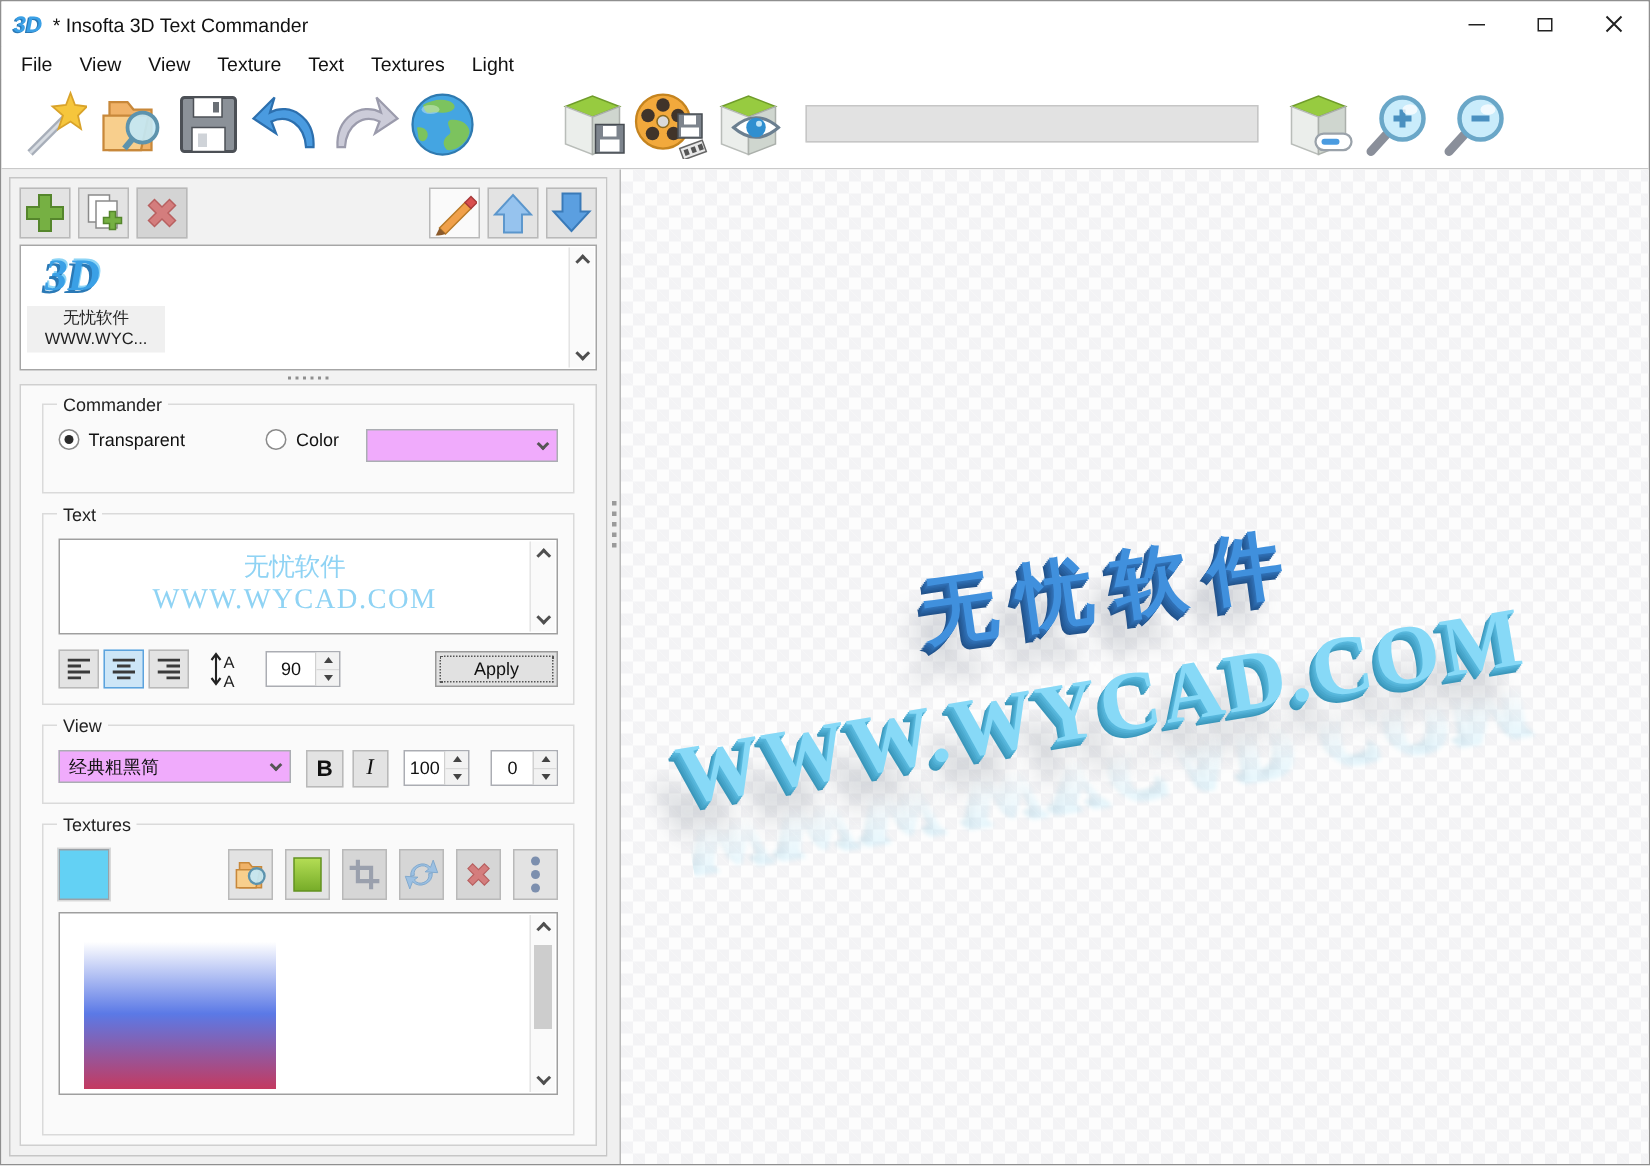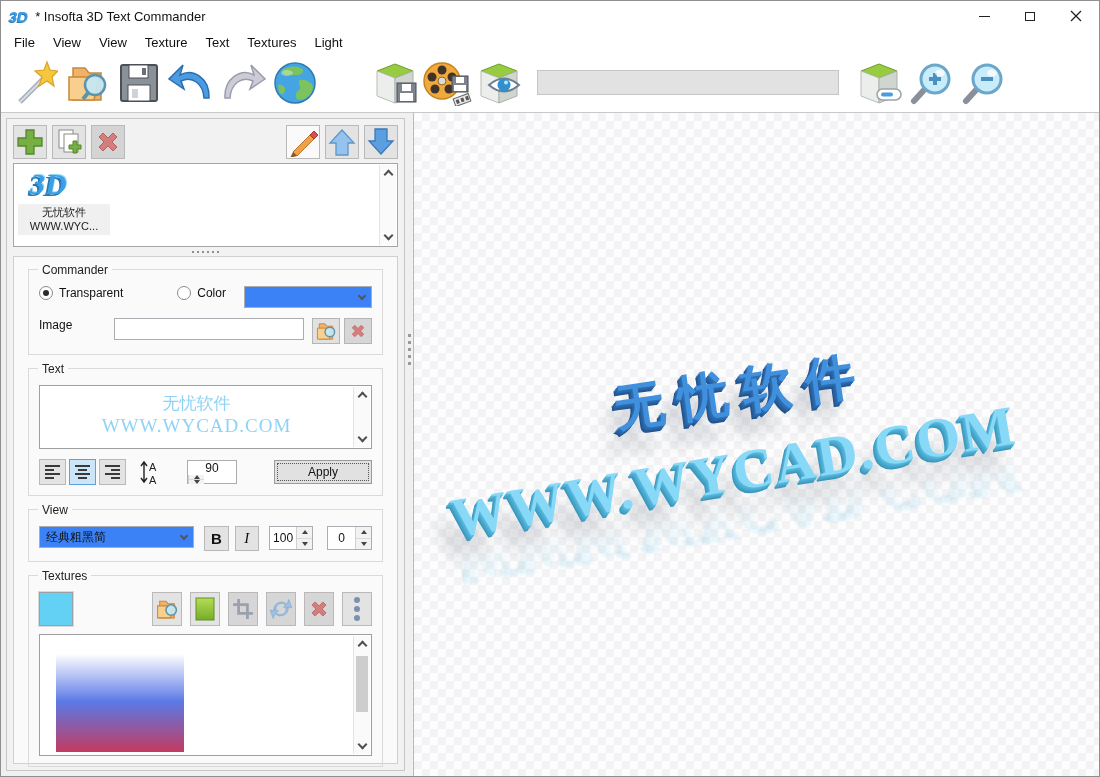--- a/index.html
+++ b/index.html
@@ -58,42 +58,42 @@
   .tabpage { flex:1; border:1px solid #cfcfcf; background:#fafafa; margin-top:-1px; padding:8px 14px 6px; display:flex; flex-direction:column; min-height:0; }
 
   .groupbox { position:relative; border:1px solid #dadada; margin-top:8px; padding:16px 10px 10px; }
   .groupbox-label { position:absolute; top:-7px; left:9px; background:#fafafa; padding:0 4px; font-size:12px; color:#222; }
 
   
   .row { display:flex; align-items:flex-start; }
   .radio { width:14px; height:14px; border:1px solid #8a8a8a; border-radius:50%; background:#fff; margin-right:6px; position:relative; flex:0 0 auto; }
   .radio.checked::after { content:""; position:absolute; inset:3px; border-radius:50%; background:#2b2b2b; }
   .rlabel { font-size:12px; color:#111; }
-  .combo { height:22px; background:#3b82f6; border:1px solid #abadb3; display:flex; align-items:center; justify-content:flex-end; padding-right:6px; }
+  .combo { height:22px; background:#f0abfc; border:1px solid #abadb3; display:flex; align-items:center; justify-content:flex-end; padding-right:6px; }
   .combo .chev { width:6px; height:6px; border-color:#555; transform:rotate(45deg); margin-top:-3px; }
   .tinput { height:22px; background:#fff; border:1px solid #abadb3; font-size:12px; padding:0 4px; font-family:"Liberation Sans",sans-serif; }
   .mini-btn { width:29px; height:26px; display:flex; align-items:center; justify-content:center; background:#e1e1e1; border:1px solid #b5b5b5; }
   .mini-btn.dim { background:#d6d6d6; }
 
   
   .textarea-box { position:relative; height:64px; border:1px solid #9f9f9f; background:#fff; }
   .ta-content { position:absolute; inset:2px 20px 2px 2px; text-align:center; color:#8fd3f4; font-family:"Liberation Serif",serif; }
   .ta-line1 { font-size:17px; margin-top:4px; }
   .ta-line2 { font-size:19px; letter-spacing:1px; }
   .text-controls { display:flex; align-items:center; margin-top:10px; }
   .align-btn { width:27px; height:26px; display:flex; align-items:center; justify-content:center; background:#e3e3e3; border:1px solid #b9b9b9; margin-right:3px; }
   .align-btn.active { background:#cde6f7; border:1px solid #5ca3dd; }
   .spin { display:flex; height:24px; border:1px solid #abadb3; background:#fff; }
   .spin-val { display:flex; align-items:center; justify-content:center; font-size:12px; color:#111; flex:1; }
   .spin-btns { width:16px; display:flex; flex-direction:column; border-left:1px solid #d0d0d0; }
   .spin-up,.spin-dn { flex:1; display:flex; align-items:center; justify-content:center; background:#f2f2f2; border-bottom:1px solid #d9d9d9; }
   .spin-dn { border-bottom:none; }
   .tri-up { width:0; height:0; border-left:3px solid transparent; border-right:3px solid transparent; border-bottom:4px solid #444; }
   .tri-dn { width:0; height:0; border-left:3px solid transparent; border-right:3px solid transparent; border-top:4px solid #444; }
-  .apply-btn { width:98px; height:24px; background:#e1e1e1; border:1px solid #9a9a9a; font-size:12px; color:#111; display:flex; align-items:center; justify-content:center; outline:1px dotted #555; outline-offset:-4px; margin-left:auto; }
+  .apply-btn { width:82px; height:24px; background:#e1e1e1; border:1px solid #9a9a9a; font-size:12px; color:#111; display:flex; align-items:center; justify-content:center; outline:1px dotted #555; outline-offset:-4px; margin-left:auto; }
 
   
   .fmt-btn { width:25px; height:25px; display:flex; align-items:center; justify-content:center; background:#e3e3e3; border:1px solid #b9b9b9; font-size:15px; color:#111; }
   .fmt-btn.b { font-weight:800; }
   .fmt-btn.i { font-style:italic; font-family:"Liberation Serif",serif; }
 
   
   .tex-row { display:flex; align-items:center; }
   .tex-swatch { width:34px; height:34px; border:1px solid #9aa2a8; outline:1px solid #d9d9d9; }
   .tex-btn { width:30px; height:34px; display:flex; align-items:center; justify-content:center; background:#e3e3e3; border:1px solid #b9b9b9; margin-left:8px; }
@@ -343,36 +343,20 @@
             <div class="row" style="margin-bottom:10px;">
               <span class="radio checked"></span>
               <span class="rlabel">Transparent</span>
               <span class="radio" style="margin-left:54px;"></span>
               <span class="rlabel">Color</span>
               <div class="combo" style="width:128px; margin-left:auto;">
                 <span></span>
                 <span class="chev"></span>
               </div>
             </div>
-            <div class="row">
-              <span class="rlabel" style="width:78px;">Image</span>
-              <input class="tinput" style="width: 196px;" value="">
-              <div class="mini-btn" style="margin-left:8px;">
-                <svg width="22" height="22" viewBox="0 0 46 46">
-                  <path d="M9 8 h12 l4 5 h12 v27 H9 z" fill="#f0b268" stroke="#c8883a" stroke-width="2"></path>
-                  <path d="M5 17 h30 l-5 23 H5 z" fill="#f8cf8d" stroke="#c8883a" stroke-width="2"></path>
-                  <circle cx="31" cy="25" r="10" fill="#c3e8f5" fill-opacity=".92" stroke="#5d93ad" stroke-width="3"></circle>
-                </svg>
-              </div>
-              <div class="mini-btn dim" style="margin-left:4px;">
-                <svg width="18" height="18" viewBox="0 0 28 28">
-                  <path d="M5 9 L9 5 L14 10 L19 5 L23 9 L18 14 L23 19 L19 23 L14 18 L9 23 L5 19 L10 14 Z" fill="#d47d7d" stroke="#b86060"></path>
-                </svg>
-              </div>
-            </div>
           </div>
 
           <div class="groupbox" style="margin-top:13px;">
             <span class="groupbox-label">Text</span>
             <div class="textarea-box">
               <div class="ta-content">
                 <div class="ta-line1">无忧软件</div>
                 <div class="ta-line2">WWW.WYCAD.COM</div>
               </div>
               <div class="vscroll">
@@ -394,21 +378,21 @@
               <div class="align-btn">
                 <svg width="16" height="14" viewBox="0 0 16 14">
                   <path d="M0 1 h15 M6 5 h9 M0 9 h15 M6 13 h9" stroke="#3a3a3a" stroke-width="2"></path>
                 </svg>
               </div>
               <svg width="24" height="26" viewBox="0 0 24 26" style="margin-left:10px;">
                 <path d="M5 3 V23 M2 7 L5 3 L8 7 M2 19 L5 23 L8 19" stroke="#222" stroke-width="1.4" fill="none"></path>
                 <text x="10" y="12" font-size="11" fill="#222" font-family="Liberation Sans,sans-serif">A</text>
                 <text x="10" y="25" font-size="11" fill="#222" font-family="Liberation Sans,sans-serif">A</text>
               </svg>
-              <div class="spin" style="width:50px; margin-left:24px;flex-direction:column;">
+              <div class="spin" style="width:50px; margin-left:14px;">
                 <span class="spin-val">90</span>
                 <span class="spin-btns">
                   <span class="spin-up">
                       <i class="tri-up"></i>
                     </span>
                   <span class="spin-dn">
                       <i class="tri-dn"></i>
                     </span>
                 </span>
               </div>

